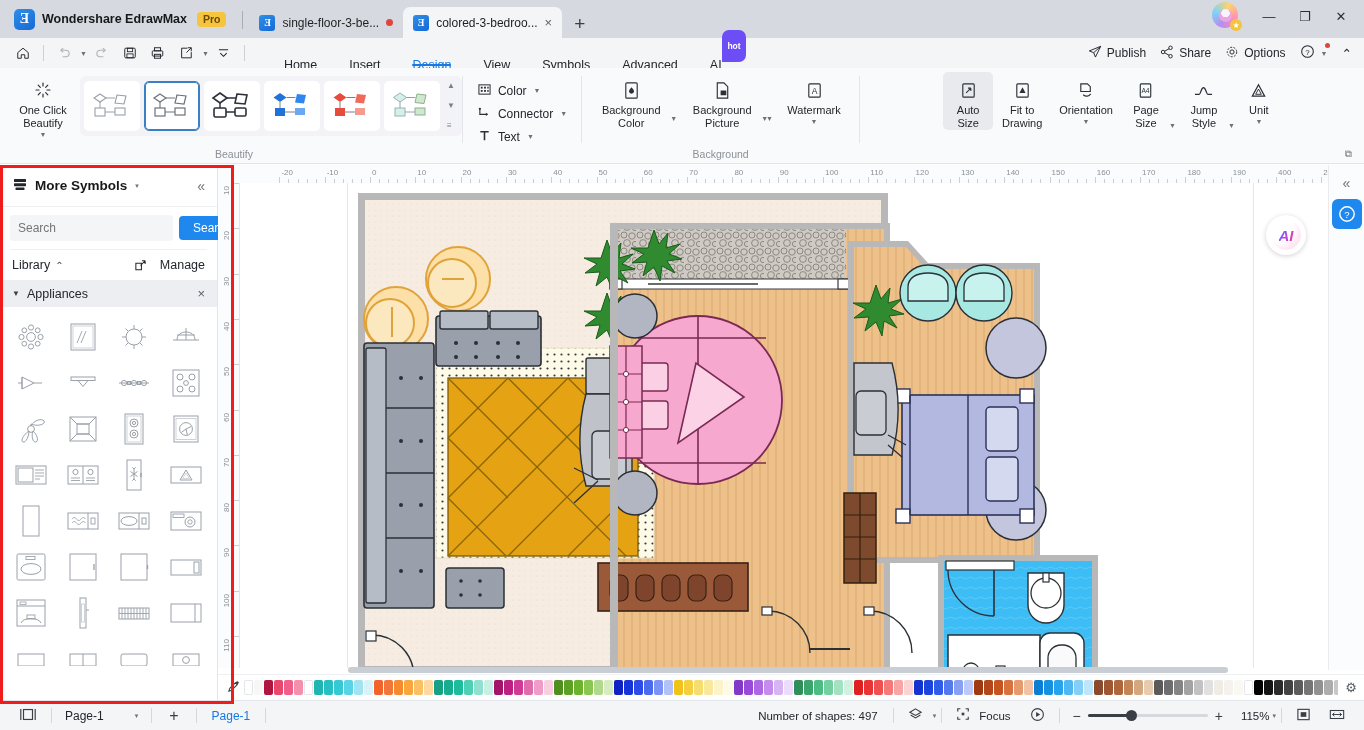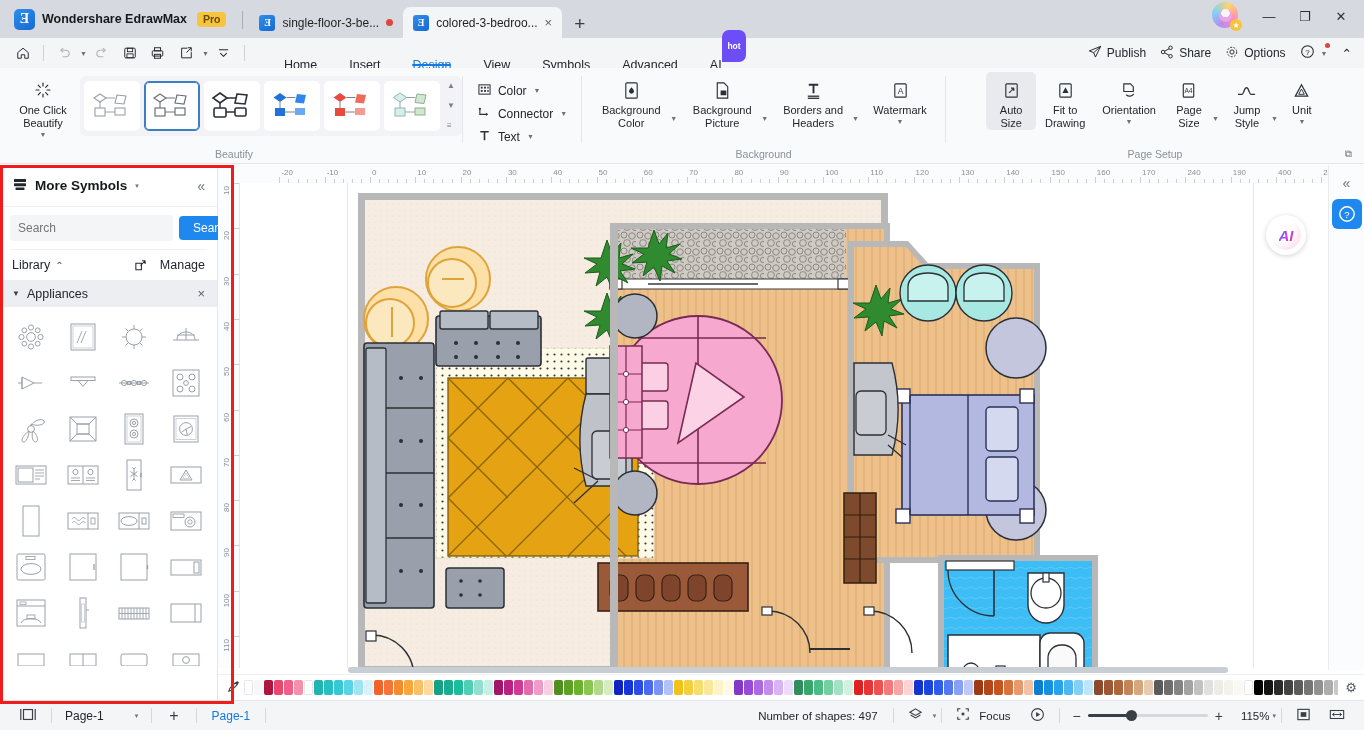--- a/index.html
+++ b/index.html
@@ -613,33 +613,20 @@
                 <rect x="8" y="10" width="6" height="5" fill="#2b3138"></rect>
               </svg>
           </div>
           <div class="bb-lab">
             <span class="cw">Background</span>
             <span class="cw">Picture</span>
           </div>
         </div>
         <div class="bb-caret" style="align-self:center;margin:16px 2px 0 -4px;">▼</div>
 
-        <div class="big-btn" style="min-width:86px;">
-          <div class="bb-ic">
-            <svg width="19" height="19" viewBox="0 0 20 20">
-                <path d="M5 4h10M10 4v9" fill="none" stroke="#2b3138" stroke-width="2"></path>
-                <path d="M4 16h12" stroke="#2b3138" stroke-width="1.4"></path>
-                <path d="M4 18.2h12" stroke="#2b3138" stroke-width="1.4"></path>
-              </svg>
-          </div>
-          <div class="bb-lab">
-            <span class="cw">Borders and</span>
-            <span class="cw">Headers</span>
-          </div>
-        </div>
         <div class="bb-caret" style="align-self:center;margin:16px 2px 0 -4px;">▼</div>
 
         <div class="big-btn" style="min-width:78px;">
           <div class="bb-ic">
             <svg width="19" height="19" viewBox="0 0 20 20">
                 <rect x="4" y="3" width="12" height="14" rx="1" fill="none" stroke="#2b3138" stroke-width="1.2"></rect>
                 <text x="10" y="13.5" font-size="9" text-anchor="middle" fill="#2b3138" font-family="Liberation Sans">A</text>
               </svg>
           </div>
           <div class="bb-lab">
@@ -727,21 +714,20 @@
                 <path d="M10 4l6.5 12h-13z" fill="none" stroke="#2b3138" stroke-width="1.3"></path>
                 <path d="M10 8.5l3 5.5h-6z" fill="none" stroke="#2b3138" stroke-width="1"></path>
               </svg>
           </div>
           <div class="bb-lab">
             <span class="cw">Unit</span>
           </div>
           <div class="bb-caret">▼</div>
         </div>
       </div>
-      <div class="rgroup-label">Page Setup</div>
       <div style="position:absolute;right:12px;bottom:3px;font-size:10px;color:#6c727a;">⧉</div>
     </div>
   </div>
 
   <div class="leftpanel">
     <div class="lp-head">
       <span class="lh-ic">
         <svg width="16" height="15" viewBox="0 0 16 15">
             <rect x="2" y="2" width="12" height="3" rx="0.6" fill="#23272d"></rect>
             <rect x="2" y="6.2" width="12" height="3" rx="0.6" fill="#23272d"></rect>
@@ -1161,21 +1147,21 @@
       <div class="rtickline" style="left: 885.86px; top: 14px; width: 1px; height: 4px;"></div>
       <div class="rtickline" style="left: 894.92px; top: 14px; width: 1px; height: 4px;"></div>
       <div class="rtickline" style="left: 903.98px; top: 14px; width: 1px; height: 4px;"></div>
       <div class="rtickline" style="left: 913.04px; top: 14px; width: 1px; height: 4px;"></div>
       <div class="rtick" style="left: 924.1px; top: 3px;">170</div>
       <div class="rtickline" style="left: 922.1px; top: 12px; width: 1px; height: 6px;"></div>
       <div class="rtickline" style="left: 931.16px; top: 14px; width: 1px; height: 4px;"></div>
       <div class="rtickline" style="left: 940.22px; top: 14px; width: 1px; height: 4px;"></div>
       <div class="rtickline" style="left: 949.28px; top: 14px; width: 1px; height: 4px;"></div>
       <div class="rtickline" style="left: 958.34px; top: 14px; width: 1px; height: 4px;"></div>
-      <div class="rtick" style="left: 969.4px; top: 3px;">240</div>
+      <div class="rtick" style="left: 969.4px; top: 3px;">180</div>
       <div class="rtickline" style="left: 967.4px; top: 12px; width: 1px; height: 6px;"></div>
       <div class="rtickline" style="left: 976.46px; top: 14px; width: 1px; height: 4px;"></div>
       <div class="rtickline" style="left: 985.52px; top: 14px; width: 1px; height: 4px;"></div>
       <div class="rtickline" style="left: 994.58px; top: 14px; width: 1px; height: 4px;"></div>
       <div class="rtickline" style="left: 1003.64px; top: 14px; width: 1px; height: 4px;"></div>
       <div class="rtick" style="left: 1014.7px; top: 3px;">190</div>
       <div class="rtickline" style="left: 1012.7px; top: 12px; width: 1px; height: 6px;"></div>
       <div class="rtickline" style="left: 1021.76px; top: 14px; width: 1px; height: 4px;"></div>
       <div class="rtickline" style="left: 1030.82px; top: 14px; width: 1px; height: 4px;"></div>
       <div class="rtickline" style="left: 1039.88px; top: 14px; width: 1px; height: 4px;"></div>

